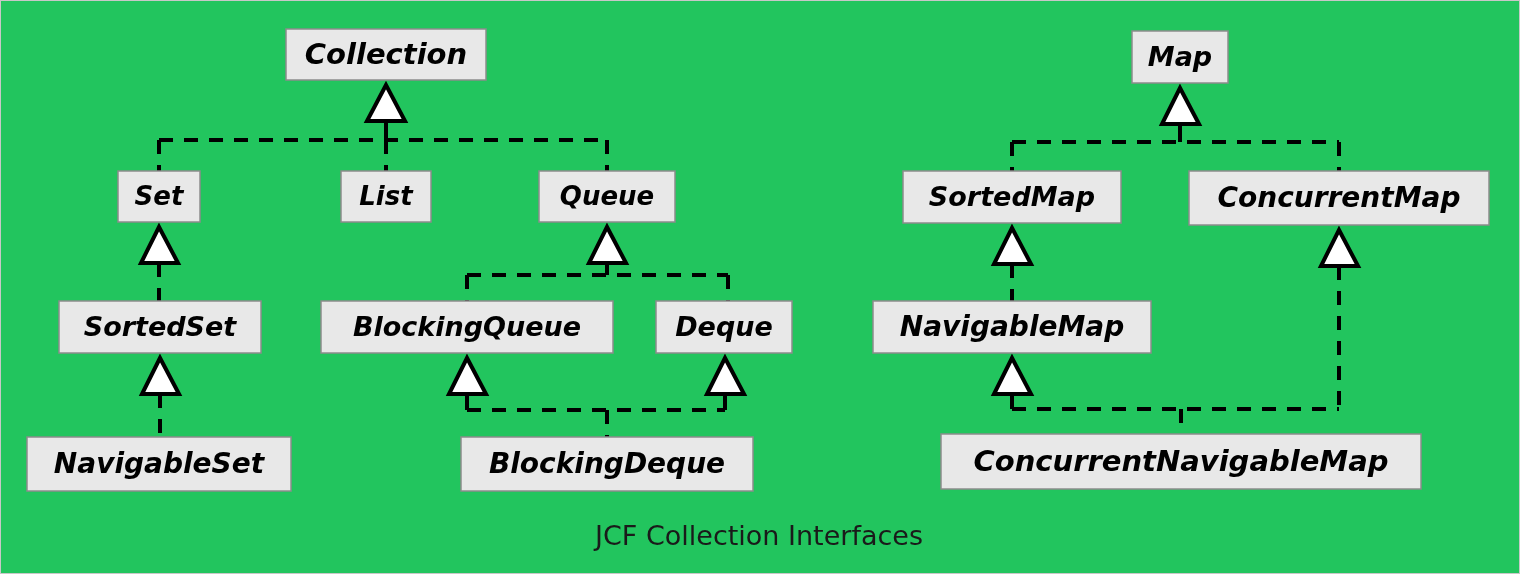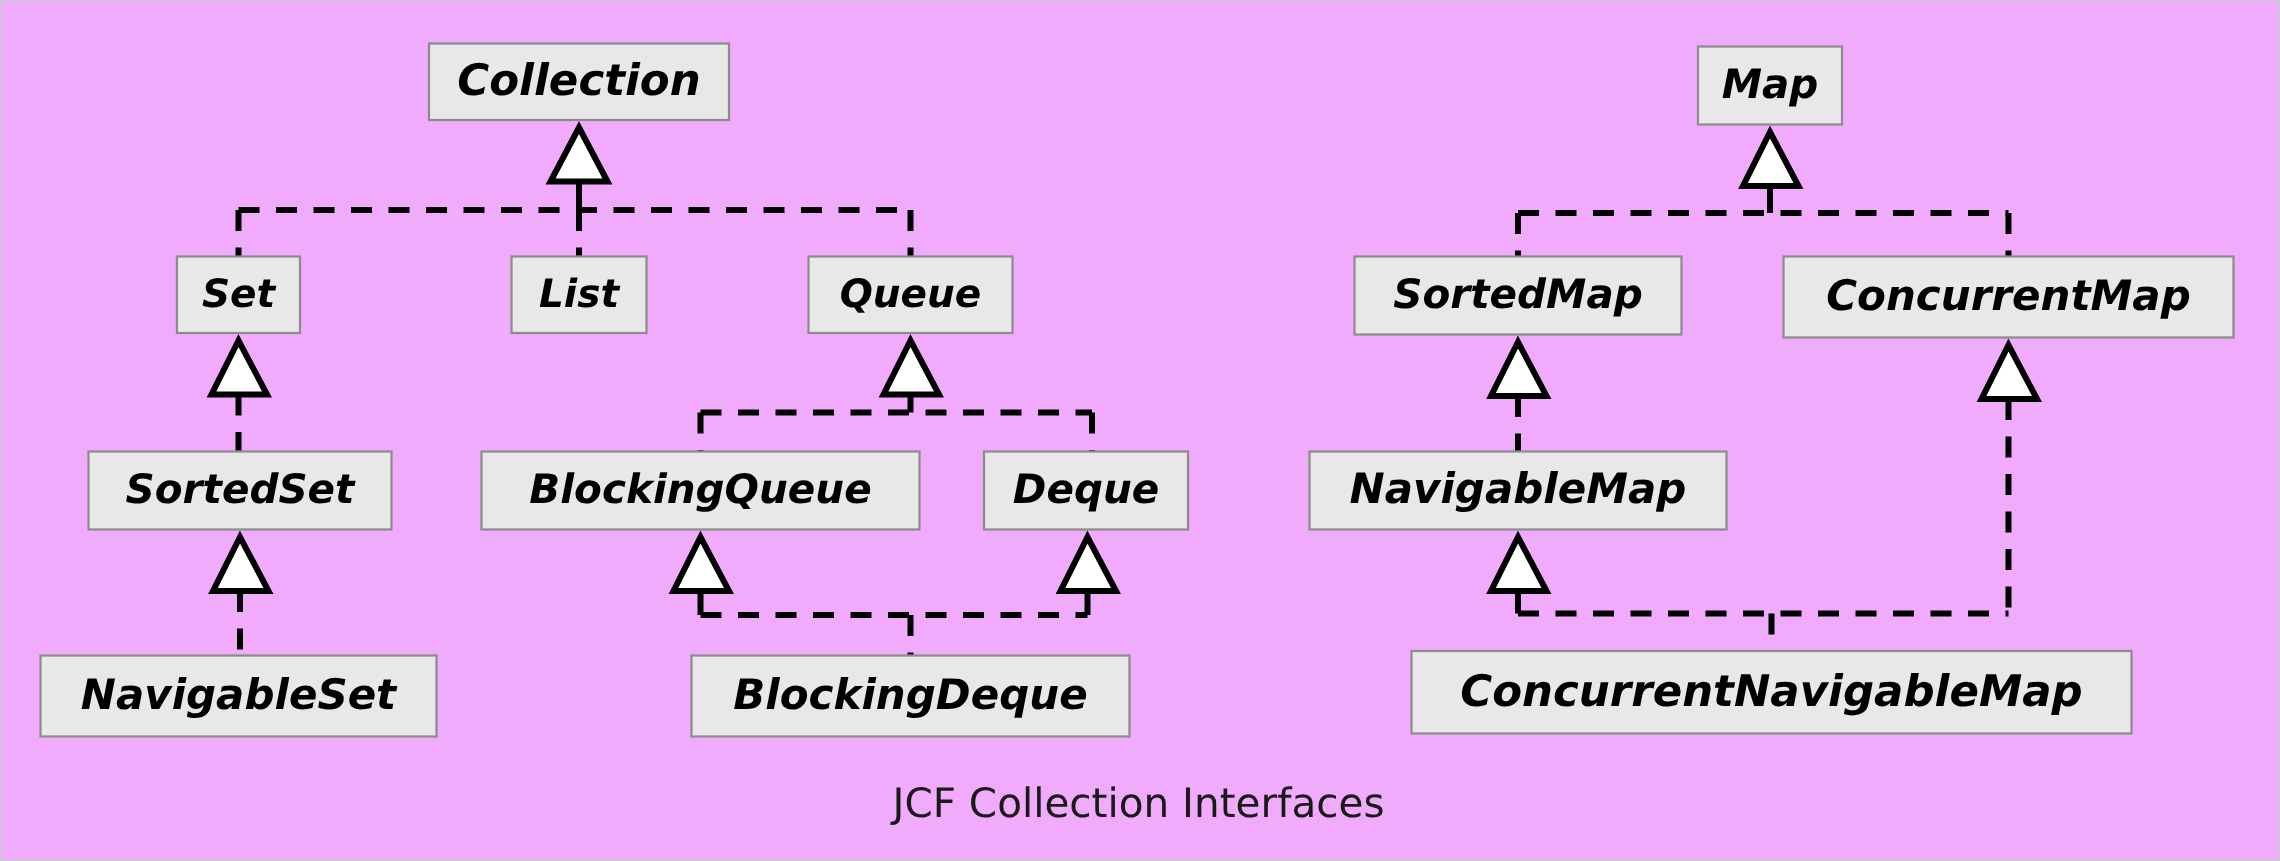--- a/index.html
+++ b/index.html
@@ -62,21 +62,21 @@
     font-family: "DejaVu Sans", sans-serif;
     font-size: 27px;
     fill: #1a1a1a;
     text-anchor: middle;
     dominant-baseline: middle;
   }
 </style>
 </head>
 <body>
 
-<div id="diagram-root" style="background: #f0abfc;">
+<div id="diagram-root" style="background: #22c55e;">
   <svg id="diagram-svg" viewBox="0 0 1520 574" xmlns="http://www.w3.org/2000/svg">
 
     <g>
 
       <path class="gen-arrow" d="M 385 84 L 366 120 L 404 120 Z"></path>
       <path class="gen-line-solid" d="M 385 120 L 385 139"></path>
 
       <path class="gen-line" d="M 158 139 L 606 139"></path>
 
       <path class="gen-line" d="M 158 139 L 158 170"></path>

